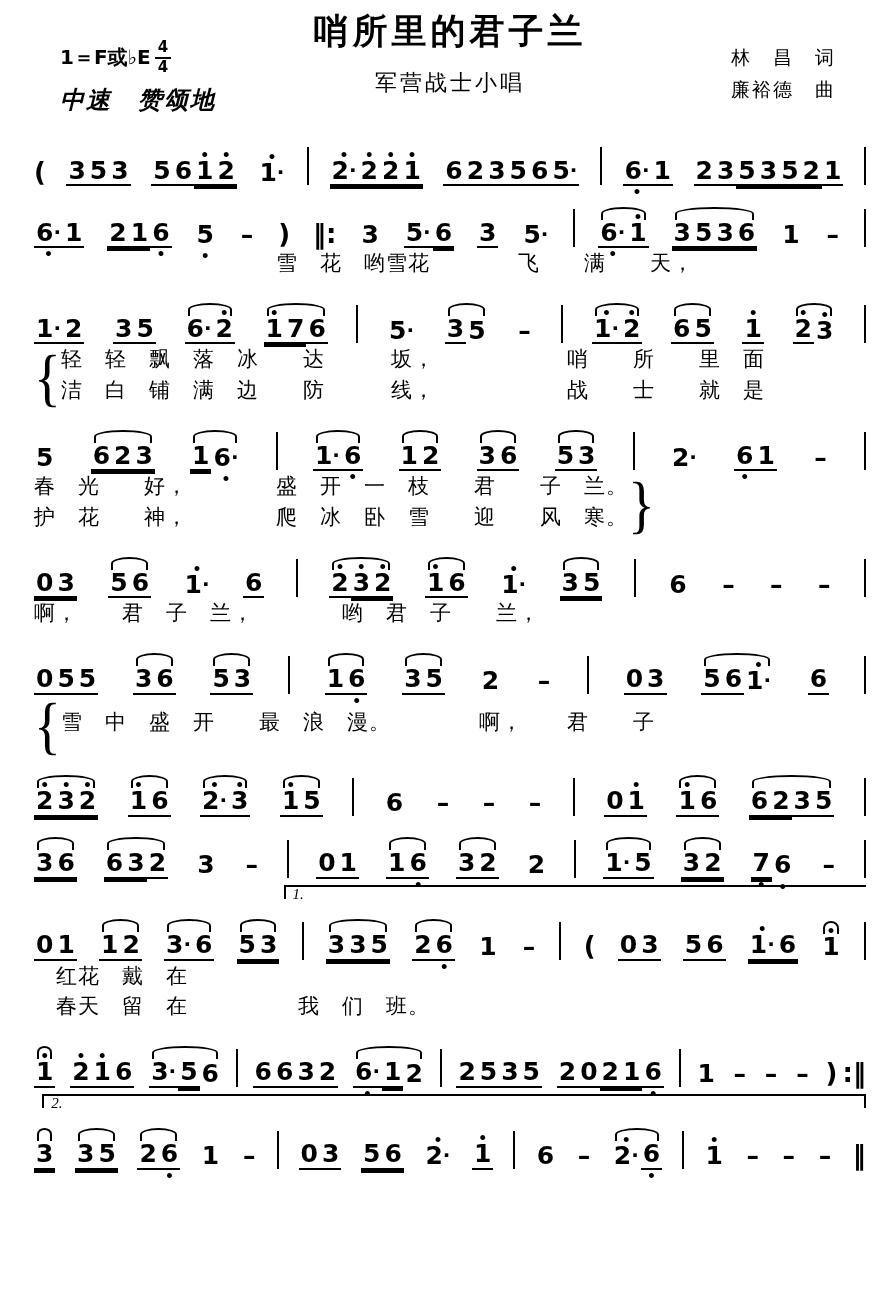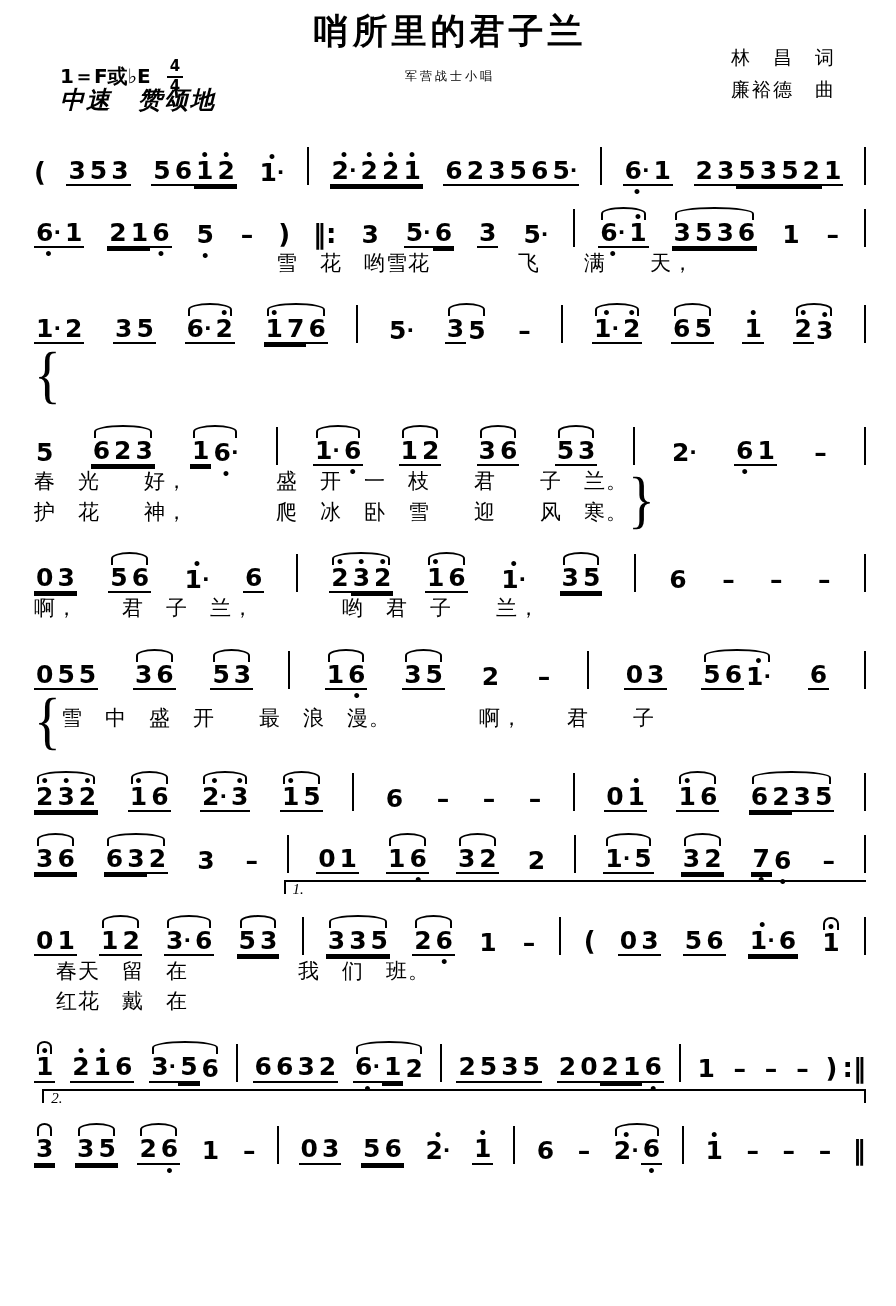--- a/index.html
+++ b/index.html
@@ -7,22 +7,22 @@
     width:896px;min-height:1306px;box-sizing:border-box;
     background:#fff;color:#000;padding:6px 30px 0 34px;
     font-family:"Liberation Serif",serif;position:relative;overflow:hidden;
   }
   
   .header{position:relative;height:118px;}
   .title{
     position:absolute;left:0;right:0;top:2px;text-align:center;
     font-size:35px;font-weight:bold;letter-spacing:4px;margin:0;
   }
-  .subtitle{position:absolute;left:0;right:0;top:62px;text-align:center;font-size:12px;letter-spacing:3px;}
-  .key-block{position:absolute;left:26px;top:34px;font-family:"DejaVu Sans",sans-serif;font-weight:bold;font-size:20px;display:flex;align-items:center;gap:16px;margin-top:19px;}
+  .subtitle{position:absolute;left:0;right:0;top:62px;text-align:center;font-size:22px;letter-spacing:3px;}
+  .key-block{position:absolute;left:26px;top:34px;font-family:"DejaVu Sans",sans-serif;font-weight:bold;font-size:20px;display:flex;align-items:center;gap:4px;}
   .ts{display:inline-flex;flex-direction:column;align-items:center;font-size:15px;line-height:1.05;}
   .ts .ts-top{border-bottom:2px solid #000;padding:0 3px 1px;}
   .ts .ts-bot{padding-top:1px;}
   .tempo{position:absolute;left:26px;top:78px;font-size:24px;font-weight:bold;letter-spacing:2px;font-style:italic;}
   .credits{position:absolute;right:30px;top:36px;text-align:right;font-size:19px;line-height:1.7;letter-spacing:2px;}
   
   .system{margin:0 0 2px 0;}
   .mrow{display:flex;align-items:flex-end;justify-content:space-between;margin:4px 0 2px;min-height:58px;}
   .grp{display:inline-flex;position:relative;padding-top:15px;align-items:flex-end;}
   .arc{position:absolute;top:2px;left:3px;right:3px;height:11px;border:2px solid #000;border-bottom:none;border-radius:100% 100% 0 0;}
@@ -248,20 +248,24 @@
             <span class="arc"></span>
             <span class="note u1"><span>2</span><span class="hd">•</span></span>
             <span class="note"><span>3</span><span class="hd">•</span></span>
           </span>
           <span class="grp">
             <span class="bar"></span>
           </span>
         </div>
         <div class="lyrblock">
           <span class="brace">{</span>
+          <div class="lyrcol">
+            <div class="lyrrow">轻　轻　飘　落　冰　　达　　　坂，　　　　　　哨　　所　　里　面</div>
+            <div class="lyrrow">洁　白　铺　满　边　　防　　　线，　　　　　　战　　士　　就　是</div>
+          </div>
         </div>
       </div>
       <div class="system">
         <div class="mrow">
           <span class="grp">
             <span class="note"><span>5</span></span>
           </span>
           <span class="grp">
             <span class="arc"></span>
             <span class="note u2"><span>6</span></span>
@@ -641,22 +645,22 @@
           <span class="grp">
             <span class="arc"></span>
             <span class="note"><span>1</span><span class="hd">•</span></span>
           </span>
           <span class="grp">
             <span class="bar"></span>
           </span>
         </div>
         <div class="lyrblock">
           <div class="lyrcol">
+            <div class="lyrrow">　红花　戴　在</div>
             <div class="lyrrow">　春天　留　在　　　　　我　们　班。</div>
-            <div class="lyrrow">　红花　戴　在</div>
           </div>
         </div>
       </div>
       <div class="system">
         <div class="mrow">
           <span class="grp">
             <span class="arc"></span>
             <span class="note u1"><span>1</span><span class="hd">•</span></span>
           </span>
           <span class="grp">

